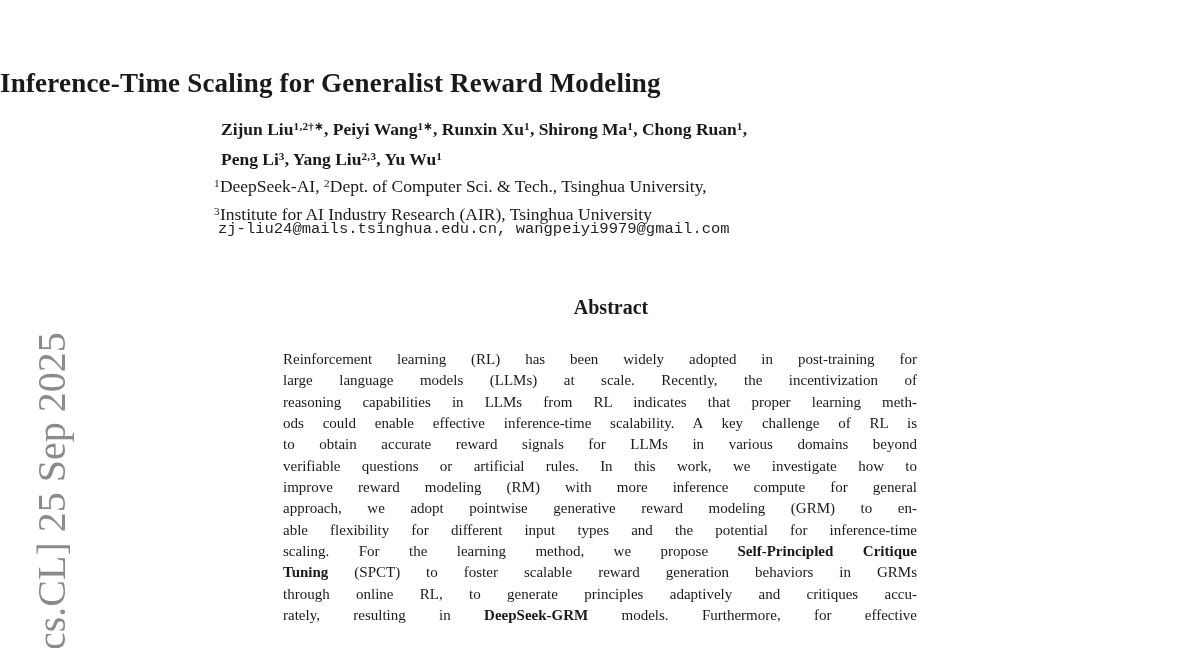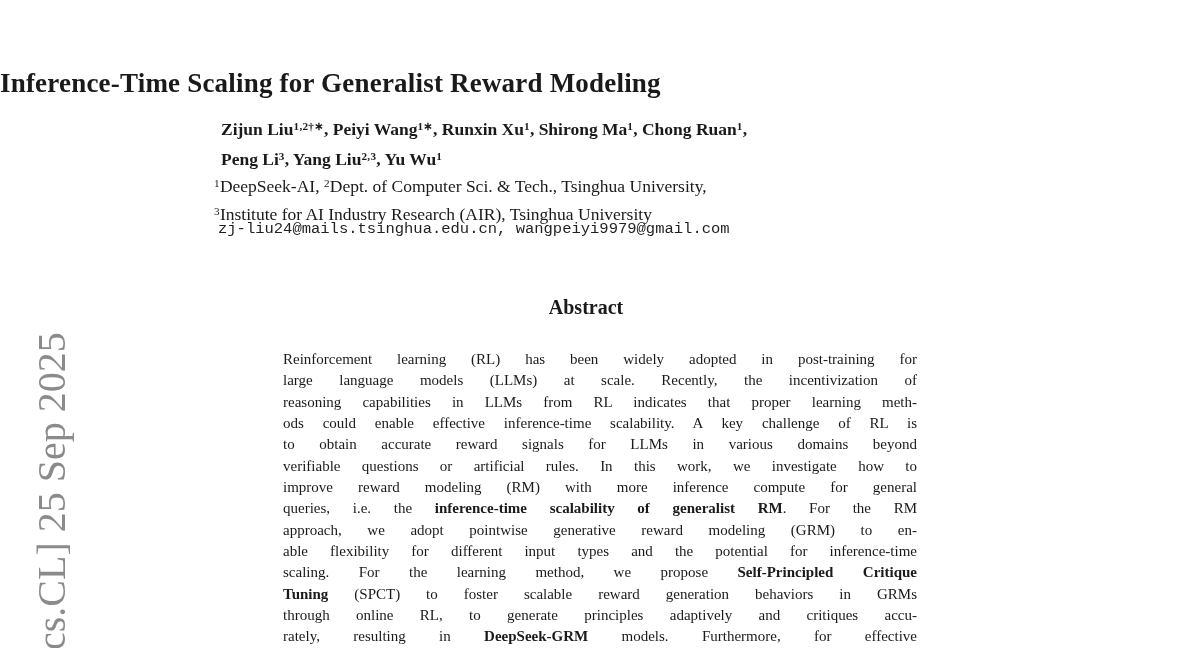--- a/index.html
+++ b/index.html
@@ -56,21 +56,21 @@
     left: 218px;
     top: 220px;
     font-family: "Liberation Mono", monospace;
     font-size: 15.5px;
     white-space: nowrap;
     color: #1f1f1f;
     text-align: center;
   }
   .abstract-heading {
     position: absolute;
-    left: 269px;
+    left: 294px;
     top: 296px;
     width: 634px;
     text-align: center;
     font-size: 20px;
     font-weight: bold;
   }
   .abstract-body {
     position: absolute;
     left: 283px;
     top: 349px;
@@ -117,21 +117,20 @@
   <div class="abstract-heading">Abstract</div>
 
   <div class="abstract-body">
       <div class="line"><span class="seg-t">Reinforcement learning (RL) has been widely adopted in post-training for</span></div>
       <div class="line"><span class="seg-t">large language models (LLMs) at scale. Recently, the incentivization of</span></div>
       <div class="line"><span class="seg-t">reasoning capabilities in LLMs from RL indicates that </span><span class="seg-i">proper learning meth-</span></div>
       <div class="line"><span class="seg-i">ods could enable effective inference-time scalability</span><span class="seg-t">. A key challenge of RL is</span></div>
       <div class="line"><span class="seg-t">to obtain accurate reward signals for LLMs in various domains beyond</span></div>
       <div class="line"><span class="seg-t">verifiable questions or artificial rules. In this work, we investigate how to</span></div>
       <div class="line"><span class="seg-t">improve reward modeling (RM) with more inference compute for general</span></div>
-      <div class="line"><span class="seg-t">queries, i.e. the </span><span class="seg-b">inference-time scalability of generalist RM</span><span class="seg-t">. For the RM</span></div>
       <div class="line"><span class="seg-t">approach, we adopt pointwise generative reward modeling (GRM) to en-</span></div>
       <div class="line"><span class="seg-t">able flexibility for different input types and the potential for inference-time</span></div>
       <div class="line"><span class="seg-t">scaling. For the learning method, we propose </span><span class="seg-b">Self-Principled Critique</span></div>
       <div class="line"><span class="seg-b">Tuning</span><span class="seg-t"> (SPCT) to foster scalable reward generation behaviors in GRMs</span></div>
       <div class="line"><span class="seg-t">through online RL, to generate principles adaptively and critiques accu-</span></div>
       <div class="line"><span class="seg-t">rately, resulting in </span><span class="seg-b">DeepSeek-GRM</span><span class="seg-t"> models. Furthermore, for effective</span></div>
     </div>
 
 </div>
 

